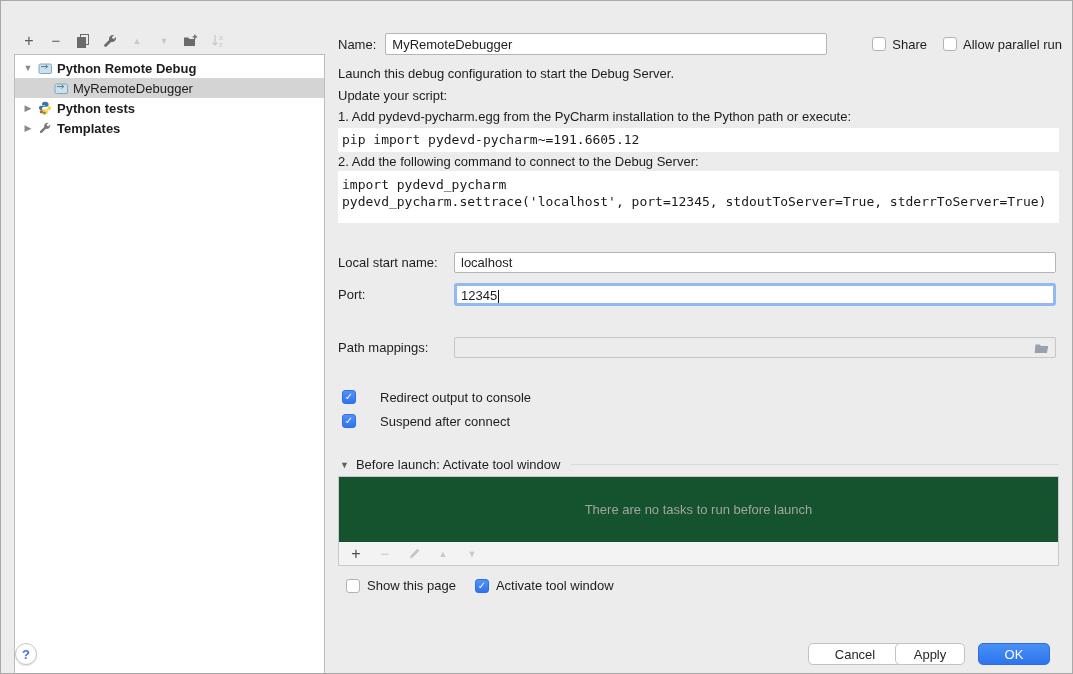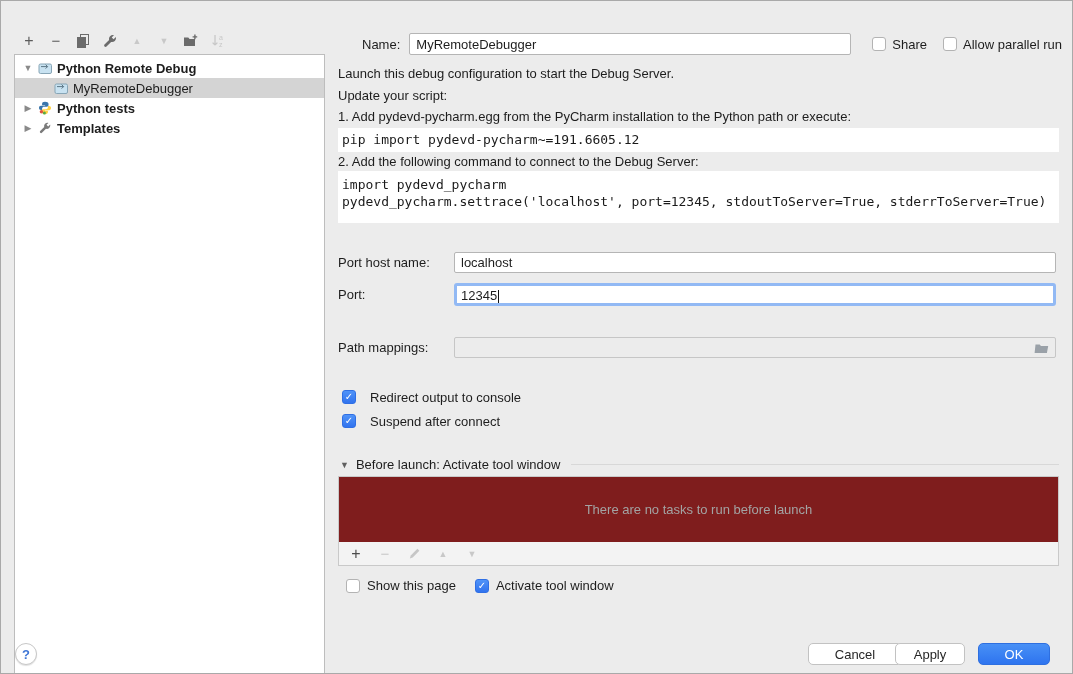--- a/index.html
+++ b/index.html
@@ -33,21 +33,21 @@
   .tree-row .chev { width:10px; margin-left:8px; color:#8a8a8a; font-size:9px; text-align:center; }
   .chev-exp::before { content:"▼"; }
   .chev-col::before { content:"▶"; }
   .tree-row .t-ico { width:16px; margin-left:4px; display:flex; justify-content:center; }
   .tree-row .t-label { margin-left:4px; }
   .tree-row.group .t-label { font-weight:bold; }
   .tree-row.child { padding-left:18px; }
 
   
   .name-row { position:absolute; left:337px; top:31px; right:10px; height:24px;
-              display:flex; align-items:center;margin-left:24px; }
+              display:flex; align-items:center; }
   .name-row label { margin-right:9px; }
   .text-field { background:#fff; border:1px solid #b5b5b5; border-radius:2px;
                 height:22px; padding:0 6px; font:13px "Liberation Sans","DejaVu Sans",sans-serif; color:#1d1d1d; }
   .name-input { width:442px; }
   .cb-group { display:flex; align-items:center; gap:6px; }
   .g-share { margin-left:auto; }
   .g-allow { margin-left:16px; }
 
   .cb { width:14px; height:14px; border-radius:3px; background:#fff; border:1px solid #b3b3b3;
         display:inline-flex; align-items:center; justify-content:center; flex:0 0 auto; }
@@ -63,26 +63,26 @@
 
   .field-row { position:absolute; left:337px; right:16px; display:flex; align-items:center; }
   .field-row label { width:116px; flex:0 0 116px; }
   .field-row .text-field { flex:1; height:21px; }
   .port-field { flex:1; height:23px; background:#fff; border:3px solid #92b9f4; border-radius:3px;
                 display:flex; align-items:flex-end; padding:0 4px; }
   .caret { width:1px; height:13px; background:#111; margin-left:1px; }
   .disabled-field { flex:1; height:21px; background:#ececec; border:1px solid #c6c6c6; border-radius:2px;
                     display:flex; align-items:center; justify-content:flex-end; padding:0 5px; color:#9a9a9a; }
 
-  .check-row { position:absolute; left:341px; display:flex; align-items:center; gap:14px; height:16px; }
+  .check-row { position:absolute; left:341px; display:flex; align-items:center; gap:24px; height:16px; }
 
   .bl-header { position:absolute; left:339px; right:13px; top:456px; display:flex; align-items:center; gap:7px; }
   .bl-header .chev { color:#5f5f5f; font-size:9px; }
   .bl-header .rule { flex:1; height:1px; background:#d8d8d8; margin-left:4px; }
-  .bl-box { position:absolute; left:337px; right:13px; top:475px; height:67px; background:#7f1d1d;
+  .bl-box { position:absolute; left:337px; right:13px; top:475px; height:67px; background:#14532d;
             border:1px solid #c9c9c9; display:flex; align-items:center; justify-content:center; color:#a3a3a3; }
   .bl-toolbar { position:absolute; left:337px; right:13px; top:541px; height:24px; background:#f3f3f3;
                 border:1px solid #c9c9c9; border-top:none; display:flex; align-items:center; gap:13px; padding-left:9px; }
   .bl-toolbar .tbtn { color:#4c4c4c; }
   .bl-toolbar .tbtn.disabled { color:#c8c8c8; }
   .pagerow { position:absolute; left:345px; top:577px; display:flex; align-items:center; gap:7px; }
   .pagerow .second { margin-left:12px; }
 
   
   .help-btn { position:absolute; left:14px; top:642px; width:22px; height:22px; border-radius:50%;
@@ -193,21 +193,21 @@
   <div class="txt" style="top:87px">Update your script:</div>
   <div class="txt" style="top:108px">1. Add pydevd-pycharm.egg from the PyCharm installation to the Python path or execute:</div>
   <div class="codebox pipbox">pip import pydevd-pycharm~=191.6605.12</div>
   <div class="txt" style="top:153px">2. Add the following command to connect to the Debug Server:</div>
   <div class="codebox impbox">
     <div>import pydevd_pycharm</div>
     <div>pydevd_pycharm.settrace('localhost', port=12345, stdoutToServer=True, stderrToServer=True)</div>
   </div>
 
   <div class="field-row" style="top:251px">
-    <label>Port host name:</label>
+    <label>Local start name:</label>
     <input class="text-field" value="localhost" style="">
   </div>
   <div class="field-row" style="top:282px">
     <label>Port:</label>
     <div class="port-field">
       <span>12345</span>
       <span class="caret"></span>
     </div>
   </div>
   <div class="field-row" style="top:336px">

